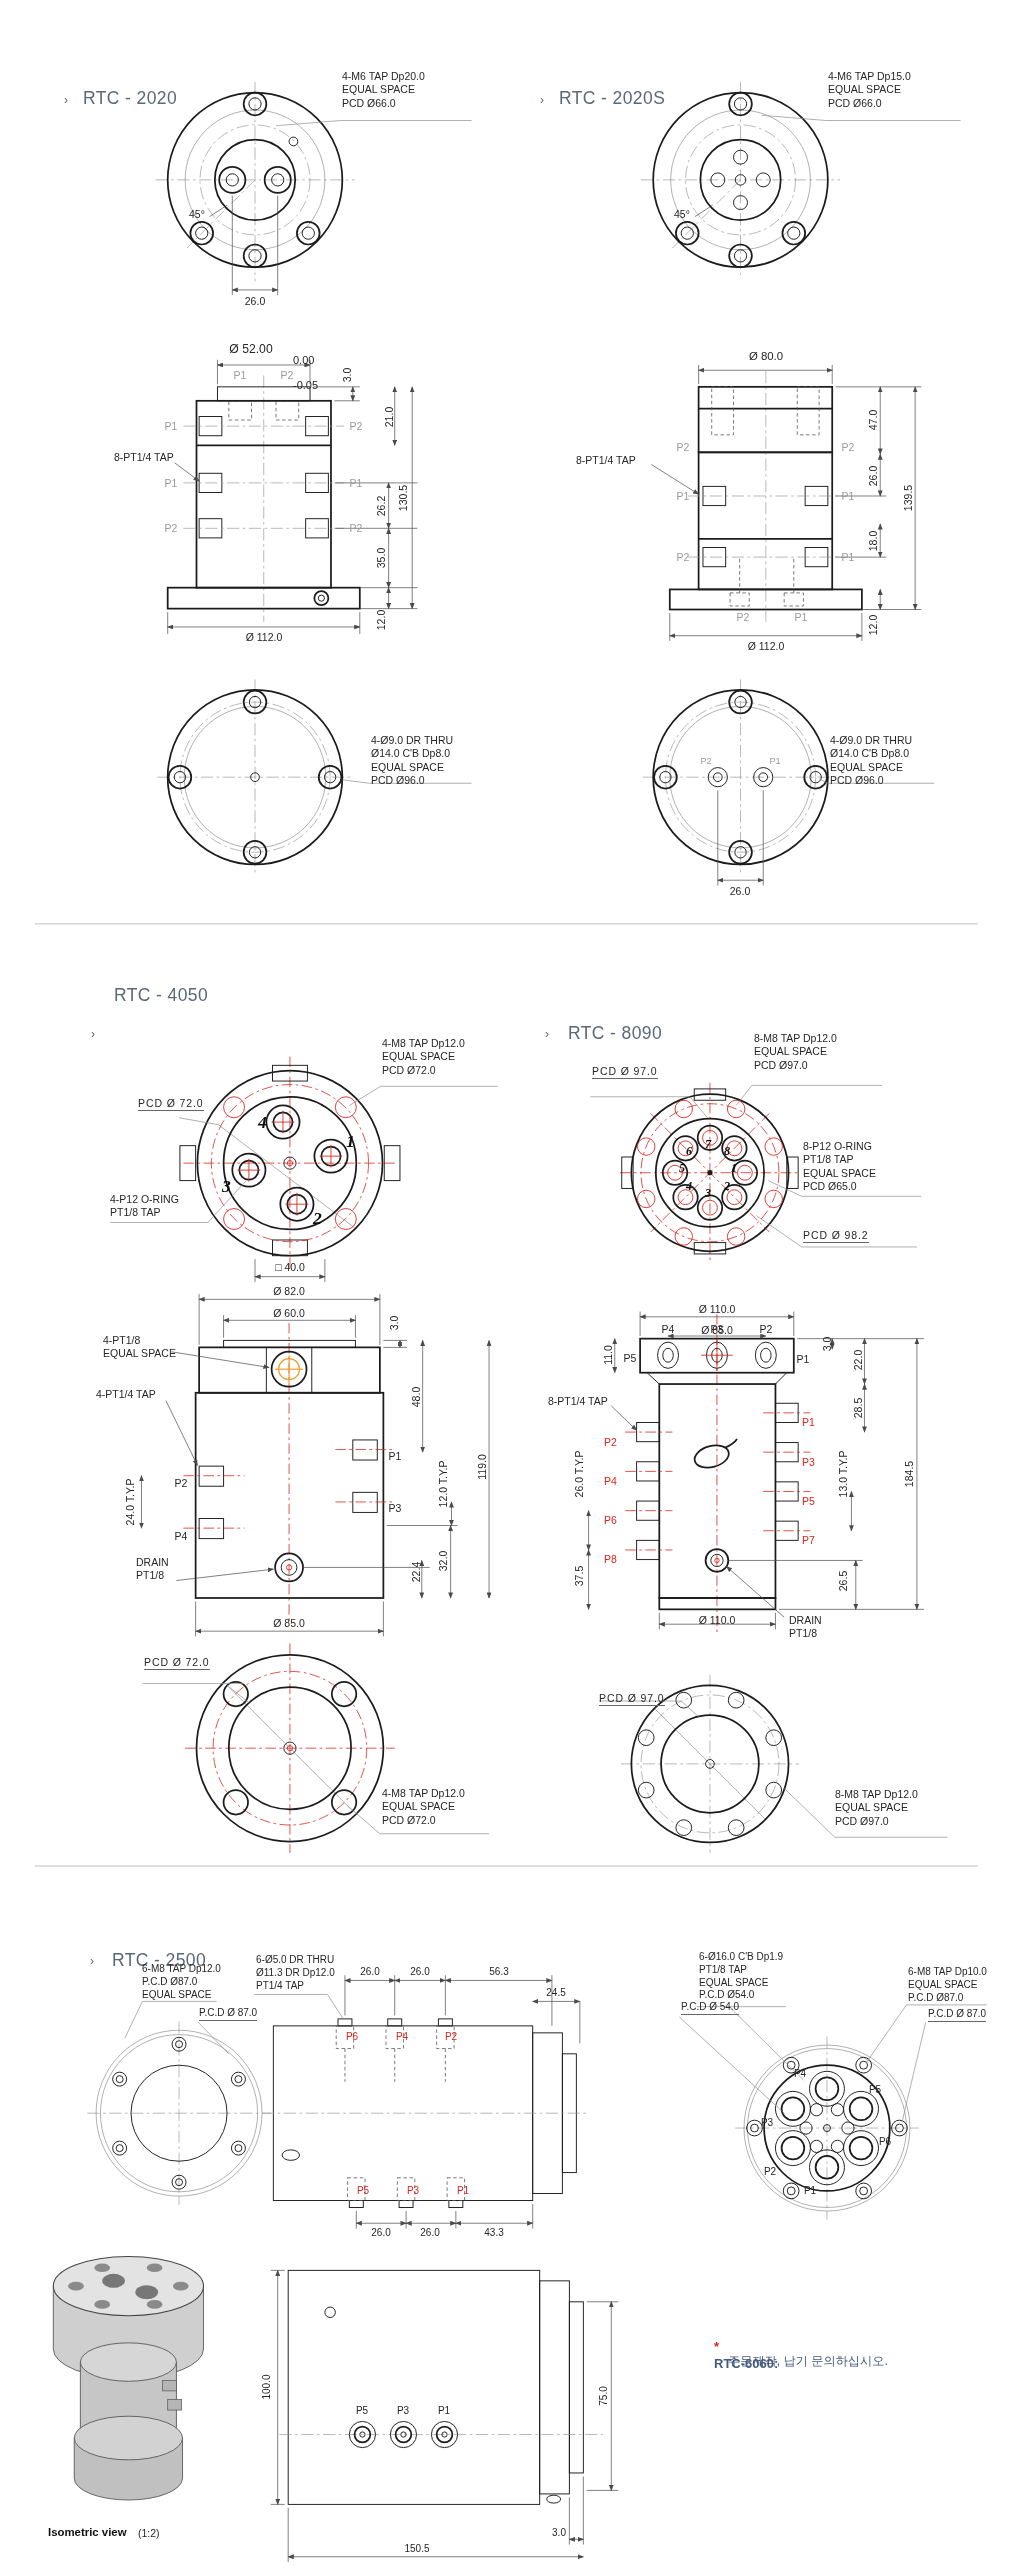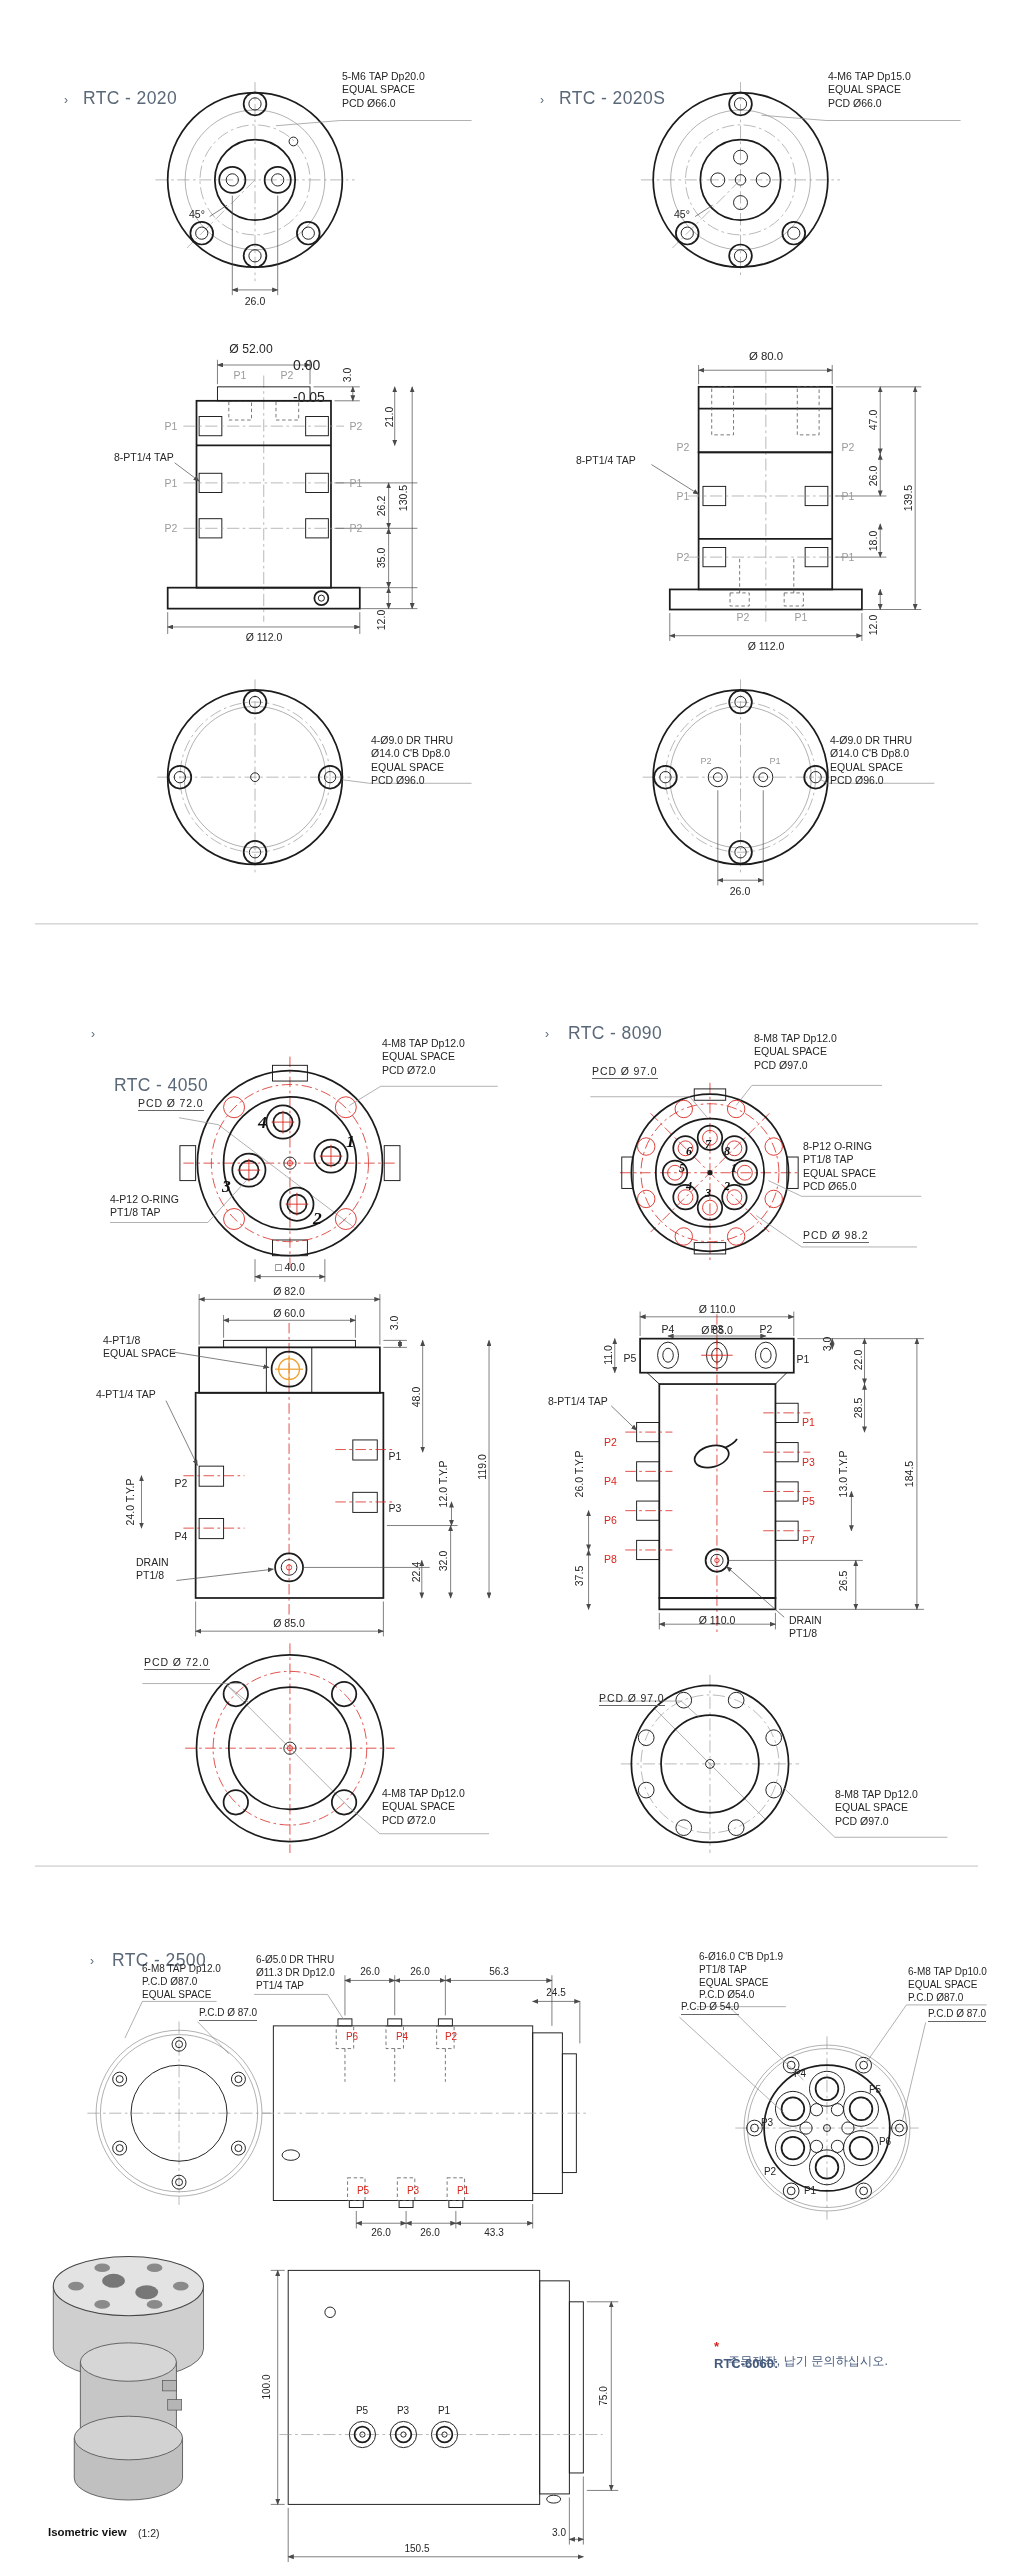--- a/index.html
+++ b/index.html
@@ -23,21 +23,21 @@
   .v{transform:translate(-50%,-50%) rotate(-90deg);white-space:nowrap}
   .sm{font-size:10px}
   .xs{font-size:9.2px}
   .gray{color:#9a9a9a}
   .red{color:#d9251d}
   .u{border-bottom:0.9px solid #666;padding-bottom:0}
   .title{font-size:17.5px;color:#5a6878;letter-spacing:0.4px}
   .chev{font-size:12.2px;color:#5a6878}
   .pnum{font-family:"Liberation Serif",serif;font-style:italic;font-weight:bold;font-size:17.5px;color:#101010}
   .pn8{font-family:"Liberation Serif",serif;font-style:italic;font-weight:bold;font-size:12.2px;color:#101010}
-  .tol{font-size:14px;line-height:1.15;color:#262626}
+  .tol{font-size:11px;line-height:1.15;color:#262626}
   .iso{font-weight:bold;font-size:11.4px;color:#111}
   .kr1{font-size:13px;font-weight:bold;color:#44597c}
   .kr2{font-size:12.2px;color:#44597c}
   .star{color:#d9251d;font-weight:bold;font-size:13px}
 </style>
 </head>
 <body>
 
 <div id="canvas">
 
@@ -630,21 +630,21 @@
   <line class="dim" x1="330" y1="2872" x2="330" y2="2934"></line>
   <line class="dim" x1="330" y1="2928" x2="668" y2="2928" marker-start="url(#ar)" marker-end="url(#ar)"></line>
 </g>
 </svg>
 
 <div class="lbl chev" style="left:64px;top:93px">›</div>
 <div class="lbl title" style="left:83px;top:87px">RTC - 2020</div>
 <div class="lbl chev" style="left:540px;top:93px">›</div>
 <div class="lbl title" style="left:559px;top:87px">RTC - 2020S</div>
 
-<div class="lbl" style="left:342px;top:70px">5-M6 TAP Dp20.0
+<div class="lbl" style="left:342px;top:70px">4-M6 TAP Dp20.0
 EQUAL SPACE
 PCD Ø66.0</div>
 <div class="lbl" style="left:189px;top:208px">45°</div>
 <div class="lbl cx" style="left:255px;top:295px">26.0</div>
 
 <div class="lbl" style="left:828px;top:70px">4-M6 TAP Dp15.0
 EQUAL SPACE
 PCD Ø66.0</div>
 <div class="lbl" style="left:674px;top:208px">45°</div>
 
@@ -693,21 +693,21 @@
 PCD Ø96.0</div>
 <div class="lbl" style="left:830px;top:734px">4-Ø9.0 DR THRU
 Ø14.0 C'B Dp8.0
 EQUAL SPACE
 PCD Ø96.0</div>
 <div class="lbl gray xs cx" style="left:706px;top:756px">P2</div>
 <div class="lbl gray xs cx" style="left:775px;top:756px">P1</div>
 <div class="lbl cx" style="left:740px;top:885px">26.0</div>
 
 <div class="lbl chev" style="left:91px;top:1027px">›</div>
-<div class="lbl title" style="left:114px;top:1074px">RTC - 4050</div>
+<div class="lbl title" style="left:114px;top:984px">RTC - 4050</div>
 <div class="lbl chev" style="left:545px;top:1027px">›</div>
 <div class="lbl title" style="left:568px;top:1022px">RTC - 8090</div>
 
 <div class="lbl u" style="left:138px;top:1097px;letter-spacing:0.9px">PCD Ø 72.0</div>
 <div class="lbl" style="left:382px;top:1037px">4-M8 TAP Dp12.0
 EQUAL SPACE
 PCD Ø72.0</div>
 <div class="lbl" style="left:110px;top:1193px">4-P12 O-RING
 PT1/8 TAP</div>
 <div class="lbl pnum" style="left:258px;top:1111px">4</div>

